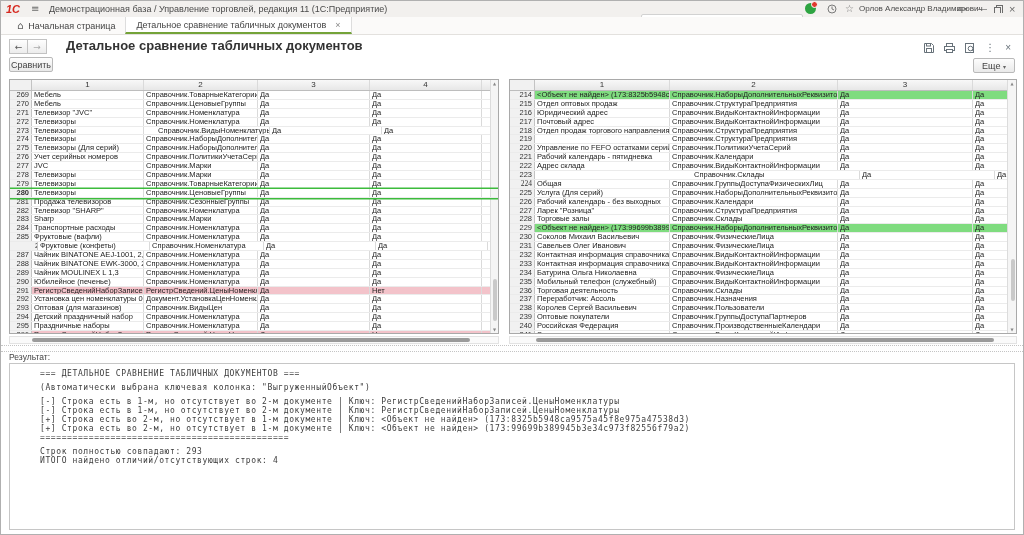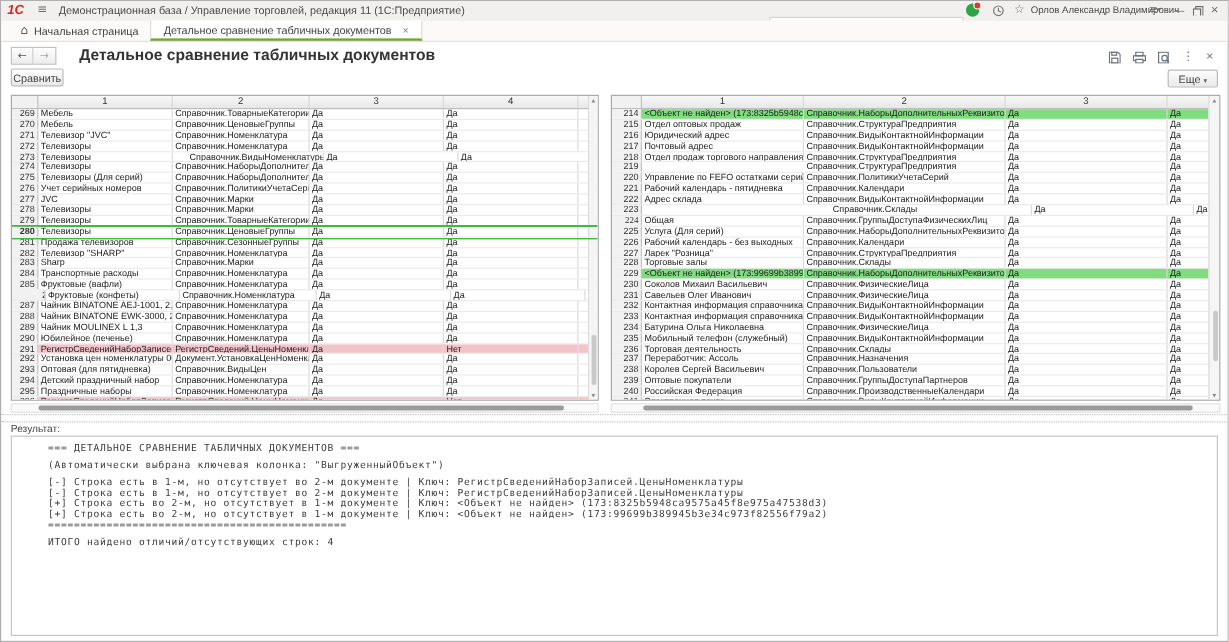--- a/index.html
+++ b/index.html
@@ -350,21 +350,21 @@
         <div class="trow">
           <div class="cell rownum" style="width: 22px;">292</div>
           <div class="cell" style="width: 112px;">Установка цен номенклатуры 00-00</div>
           <div class="cell" style="width: 114px;">Документ.УстановкаЦенНоменклат</div>
           <div class="cell" style="width: 112px;">Да</div>
           <div class="cell" style="width: 112px;">Да</div>
           <div class="cell" style="width: 9px;"></div>
         </div>
         <div class="trow">
           <div class="cell rownum" style="width: 22px;">293</div>
-          <div class="cell" style="width: 112px;">Оптовая (для пятидневка)</div>
+          <div class="cell" style="width: 112px;">Оптовая (для магазинов)</div>
           <div class="cell" style="width: 114px;">Справочник.ВидыЦен</div>
           <div class="cell" style="width: 112px;">Да</div>
           <div class="cell" style="width: 112px;">Да</div>
           <div class="cell" style="width: 9px;"></div>
         </div>
         <div class="trow">
           <div class="cell rownum" style="width: 22px;">294</div>
           <div class="cell" style="width: 112px;">Детский праздничный набор</div>
           <div class="cell" style="width: 114px;">Справочник.Номенклатура</div>
           <div class="cell" style="width: 112px;">Да</div>
@@ -620,16 +620,17 @@
       <div class="rline">=== ДЕТАЛЬНОЕ СРАВНЕНИЕ ТАБЛИЧНЫХ ДОКУМЕНТОВ ===</div>
       <div class="rline blank"></div>
       <div class="rline">(Автоматически выбрана ключевая колонка: "ВыгруженныйОбъект")</div>
       <div class="rline blank"></div>
       <div class="rline">[-] Строка есть в 1-м, но отсутствует во 2-м документе | Ключ: РегистрСведенийНаборЗаписей.ЦеныНоменклатуры</div>
       <div class="rline">[-] Строка есть в 1-м, но отсутствует во 2-м документе | Ключ: РегистрСведенийНаборЗаписей.ЦеныНоменклатуры</div>
       <div class="rline">[+] Строка есть во 2-м, но отсутствует в 1-м документе | Ключ: &lt;Объект не найден&gt; (173:8325b5948ca9575a45f8e975a47538d3)</div>
       <div class="rline">[+] Строка есть во 2-м, но отсутствует в 1-м документе | Ключ: &lt;Объект не найден&gt; (173:99699b389945b3e34c973f82556f79a2)</div>
       <div class="rline">==============================================</div>
       <div class="rline blank"></div>
+      <div class="rline">Строк полностью совпадают: 293</div>
       <div class="rline">ИТОГО найдено отличий/отсутствующих строк: 4</div>
     </div>
 
 </div>
 
 </body></html>

